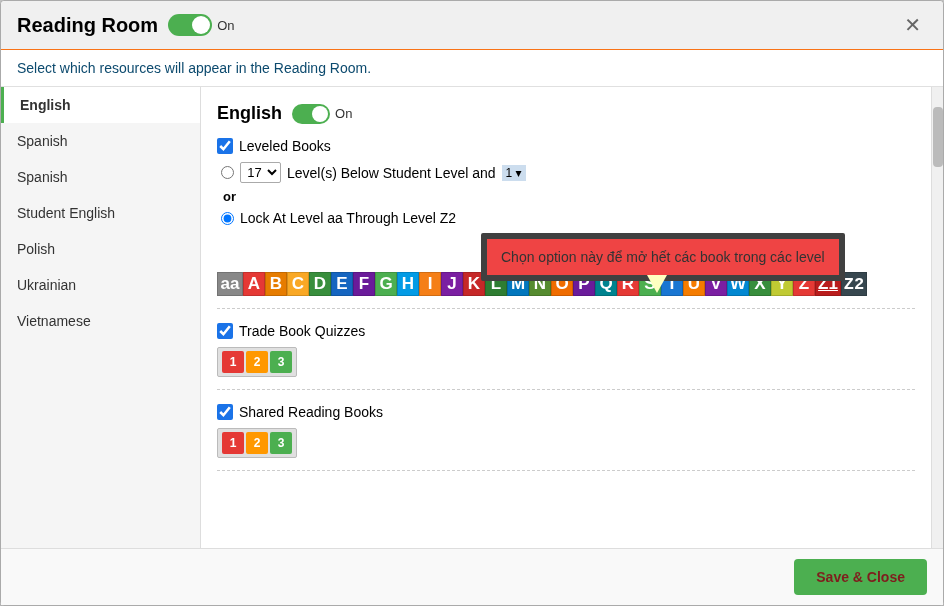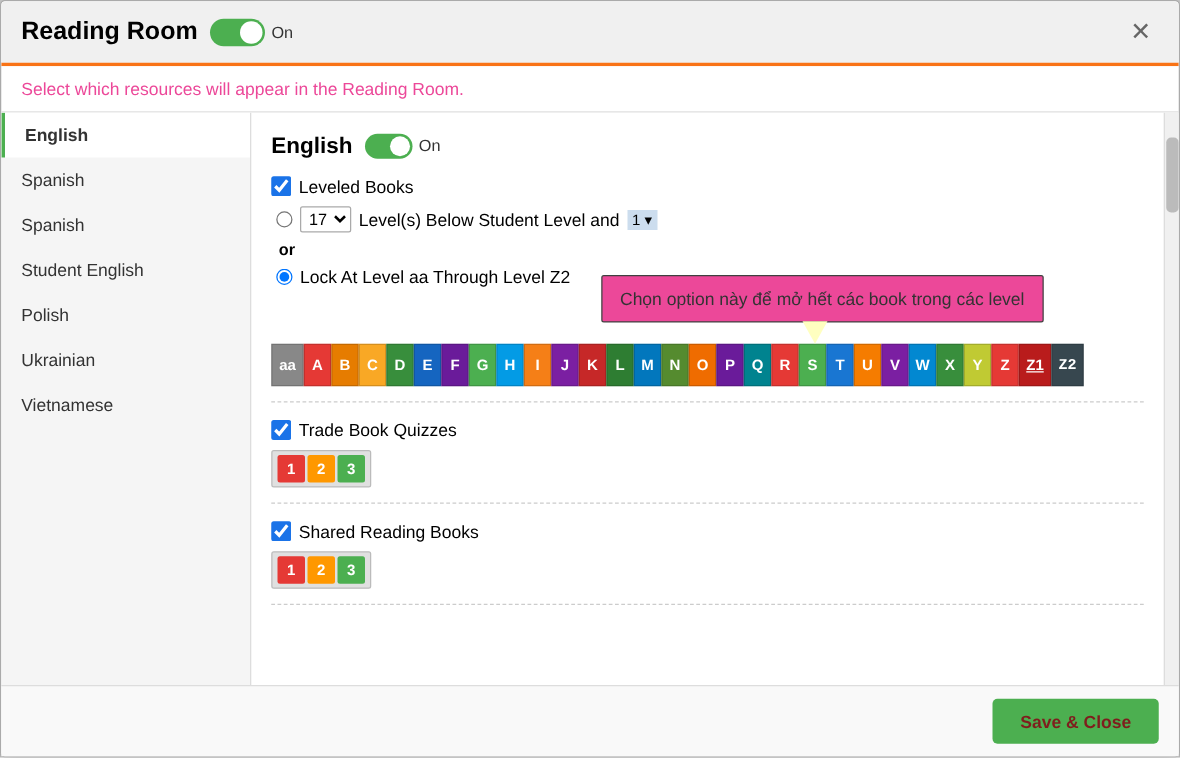--- a/index.html
+++ b/index.html
@@ -1,49 +1,49 @@
 <!DOCTYPE html>
 <html><head>
   <meta charset="utf-8">
   <style>
     * { box-sizing: border-box; margin: 0; padding: 0; }
     body { font-family: Arial, sans-serif; font-size: 14px; background: #ccc; display: flex; justify-content: center; align-items: center; min-height: 100vh; }
     .modal { width: 944px; height: 606px; background: #fff; border: 1px solid #aaa; border-radius: 4px; display: flex; flex-direction: column; position: relative; box-shadow: 0 4px 16px rgba(0,0,0,0.3); }
-    .modal-header { background: #f0f0f0; padding: 10px 16px; display: flex; align-items: center; justify-content: space-between; border-bottom: 3px solid #f97316; border-radius: 4px 4px 0 0; }
+    .modal-header { background: #f0f0f0; padding: 10px 16px; display: flex; align-items: center; justify-content: space-between; border-bottom: 1px solid #f97316; border-radius: 4px 4px 0 0; }
     .modal-title { font-size: 20px; font-weight: bold; display: flex; align-items: center; gap: 10px; }
     .toggle-switch { display: inline-flex; align-items: center; gap: 5px; }
     .toggle-track { width: 44px; height: 22px; background: #4caf50; border-radius: 11px; position: relative; cursor: pointer; }
     .toggle-thumb { width: 18px; height: 18px; background: #fff; border-radius: 50%; position: absolute; top: 2px; right: 2px; }
     .toggle-label { font-size: 13px; color: #333; font-weight: normal; }
     .close-btn { background: none; border: none; font-size: 20px; cursor: pointer; color: #666; padding: 2px 6px; }
-    .modal-subtitle { padding: 10px 16px; font-size: 14px; color: #ec4899; border-bottom: 1px solid #e0e0e0; }
+    .modal-subtitle { padding: 10px 16px; font-size: 14px; color: #0c4a6e; border-bottom: 1px solid #e0e0e0; }
     .modal-body { display: flex; flex: 1; overflow: hidden; }
     .sidebar { width: 200px; background: #f5f5f5; border-right: 1px solid #ddd; overflow-y: auto; }
     .sidebar-item { padding: 10px 16px; cursor: pointer; font-size: 14px; color: #333; }
     .sidebar-item.active { background: #fff; font-weight: bold; border-left: 3px solid #4caf50; }
     .content-area { flex: 1; overflow-y: auto; padding: 16px; position: relative; }
     .scrollbar { width: 12px; background: #f0f0f0; border-left: 1px solid #ddd; }
     .scrollbar-thumb { width: 10px; height: 60px; background: #bbb; border-radius: 4px; margin: 2px auto; margin-top: 20px; }
     .section-header { display: flex; align-items: center; gap: 10px; margin-bottom: 14px; }
     .section-title { font-size: 18px; font-weight: bold; }
     .section-toggle { display: inline-flex; align-items: center; gap: 5px; }
     .section-toggle-track { width: 38px; height: 20px; background: #4caf50; border-radius: 10px; position: relative; cursor: pointer; }
     .section-toggle-thumb { width: 16px; height: 16px; background: #fff; border-radius: 50%; position: absolute; top: 2px; right: 2px; }
     .section-toggle-label { font-size: 13px; color: #333; }
     .option-group { margin-bottom: 14px; border-bottom: 1px dashed #ccc; padding-bottom: 12px; }
     .checkbox-row { display: flex; align-items: center; gap: 6px; margin-bottom: 8px; }
     .checkbox-row input[type="checkbox"] { width: 16px; height: 16px; accent-color: #1a73e8; }
     .radio-row { display: flex; align-items: center; gap: 6px; margin-bottom: 6px; padding-left: 4px; }
     .select-mini { font-size: 13px; padding: 1px 2px; border: 1px solid #aaa; background: #fff; border-radius: 2px; text-align: center; }
     .or-text { font-size: 13px; margin-left: 6px; margin-bottom: 6px; font-weight: bold; }
     .level-bar { display: flex; gap: 0; margin-top: 8px; flex-wrap: nowrap; }
-    .level-cell { min-width: 22px; height: 34px; display: flex; align-items: center; justify-content: center; font-size: 12px; font-weight: bold; color: #fff; border: 1px solid rgba(0,0,0,0.15); cursor: pointer; }
+    .level-cell { min-width: 22px; height: 24px; display: flex; align-items: center; justify-content: center; font-size: 17px; font-weight: bold; color: #fff; border: 1px solid rgba(0,0,0,0.15); cursor: pointer; }
     .footer { padding: 10px 16px; border-top: 1px solid #ddd; display: flex; justify-content: flex-end; background: #f9f9f9; }
     .save-btn { background: #4caf50; color: #7f1d1d; border: none; padding: 10px 22px; font-size: 14px; font-weight: bold; border-radius: 4px; cursor: pointer; }
-    .tooltip-arrow { position: absolute; top: 130px; left: 280px; background: #ec4899; border: 1px solid #404040; padding: 10px 14px; font-size: 14px; border-radius: 2px; max-width: 560px; color: #333; z-index: 10; }
+    .tooltip-arrow { position: absolute; top: 146px; left: 280px; background: #ef4444; border: 6px solid #404040; padding: 10px 14px; font-size: 14px; border-radius: 2px; max-width: 560px; color: #333; z-index: 10; }
     .tooltip-arrow::after { content: ''; position: absolute; bottom: -18px; left: 160px; width: 0; height: 0; border-left: 10px solid transparent; border-right: 10px solid transparent; border-top: 18px solid #ffffc0; }
     .badge { width: 22px; height: 22px; display: flex; align-items: center; justify-content: center; font-size: 12px; font-weight: bold; color: #fff; border-radius: 2px; }
     .badge-red { background: #e53935; }
     .badge-orange { background: #ff9800; }
     .badge-green { background: #4caf50; }
     .badge-container { background: #e0e0e0; border: 1px solid #bbb; padding: 3px 4px; display: inline-flex; gap: 2px; border-radius: 2px; }
   </style>
 </head>
 <body>
 

